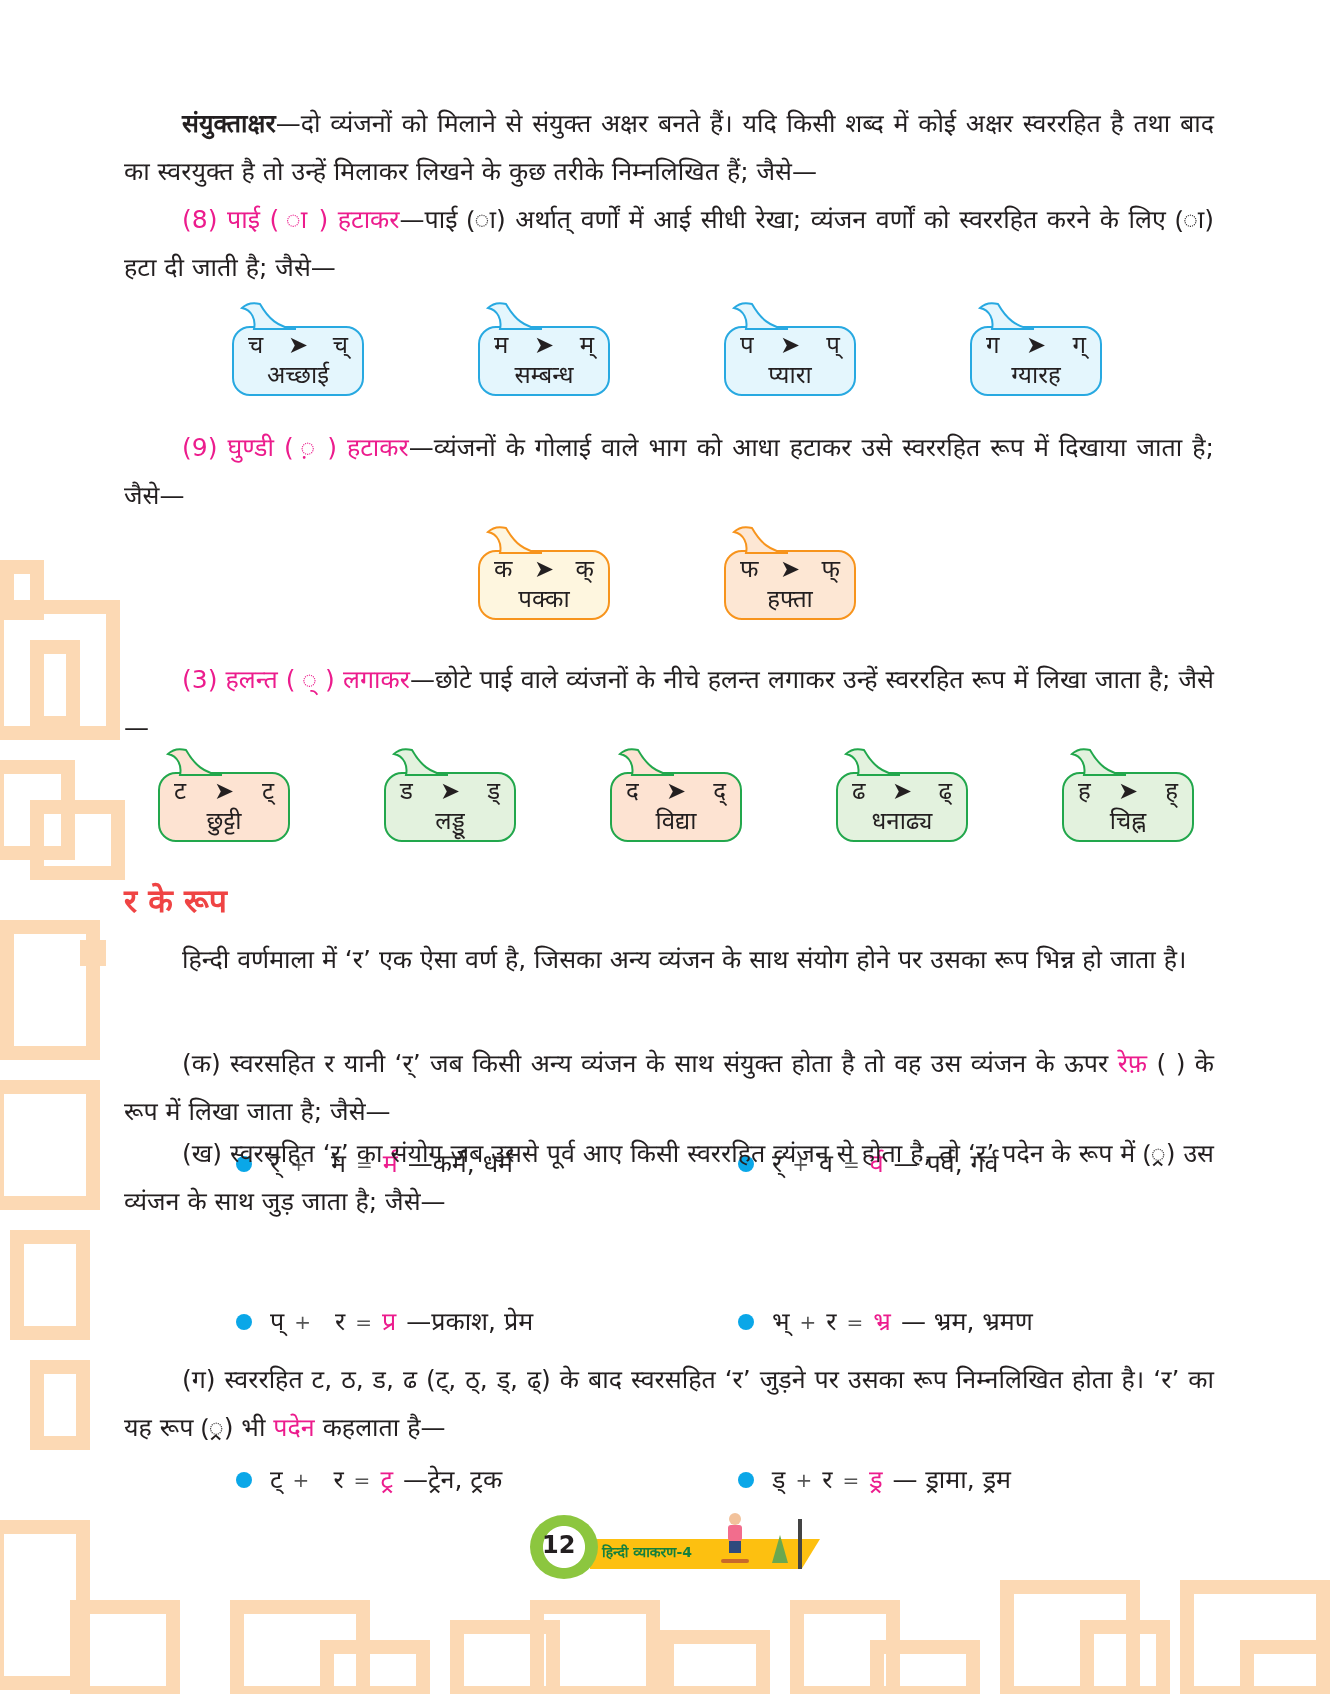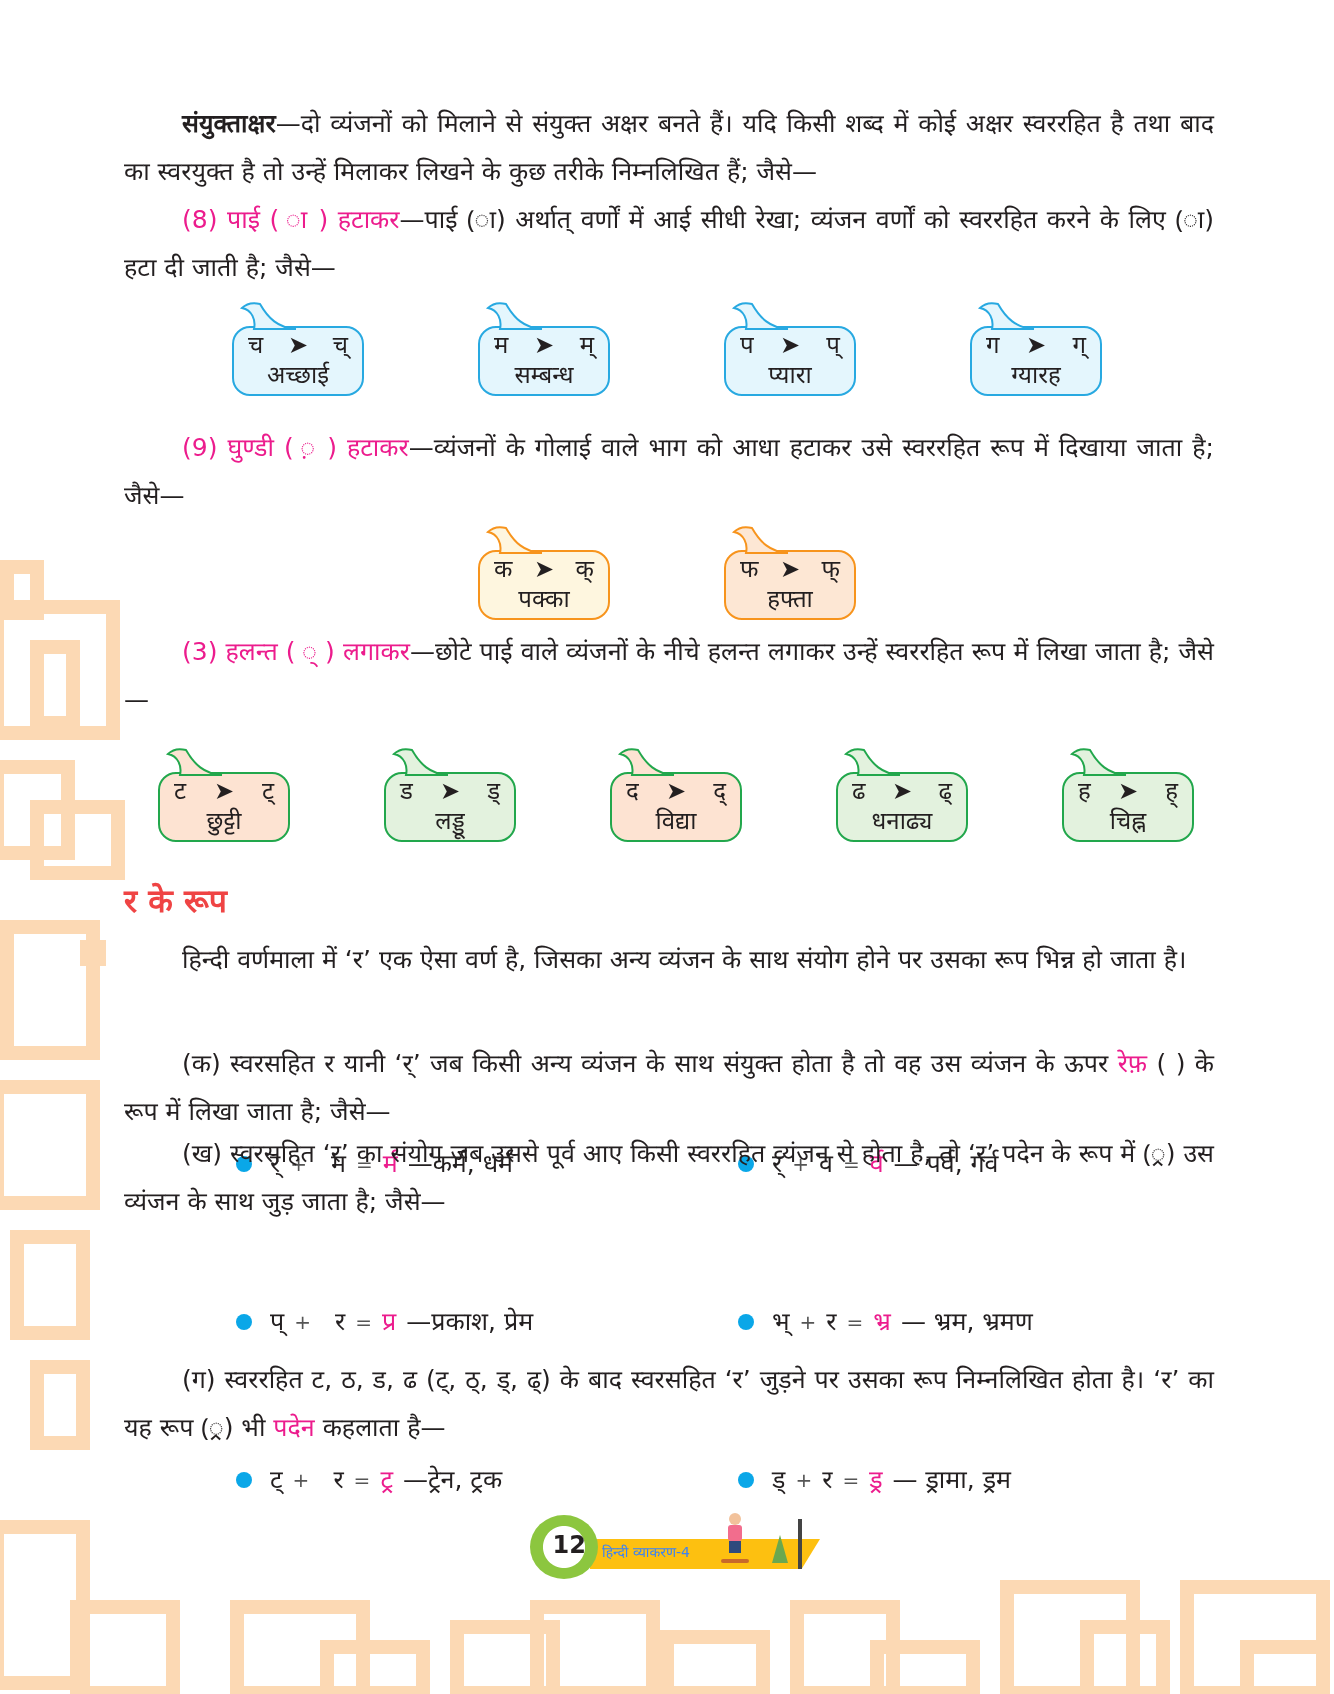--- a/index.html
+++ b/index.html
@@ -20,24 +20,24 @@
   .yellow{border-color:#f7941d;background:#fef6df;}
   .orange{border-color:#f7941d;background:#fde7d4;}
   .greenp{border-color:#22a74c;background:#fde3d2;}
   .greeng{border-color:#22a74c;background:#e3f2de;}
   .bullet-line{position:absolute;font-size:25px;line-height:40px;display:flex;align-items:center;gap:10px;}
   .dot{width:16px;height:16px;border-radius:50%;background:#0aa7e8;display:inline-block;margin-right:8px;}
   .op{color:#555;font-size:20px;}
   .footer{position:absolute;left:530px;top:1515px;width:290px;height:60px;}
   .footer .band{position:absolute;left:60px;top:24px;width:230px;height:30px;background:#fdc010;
                 clip-path:polygon(0 0,100% 0,92% 100%,0 100%);}
-  .footer .label{position:absolute;left:72px;top:27px;font-size:14px;color:#3b82f6;}
+  .footer .label{position:absolute;left:72px;top:27px;font-size:14px;color:#15803d;font-weight:bold;}
   .footer .leaf{position:absolute;left:0;top:0;width:68px;height:64px;border-radius:50%;
                 background:radial-gradient(circle,#ffffff 0 44%,#8cc63f 46% 100%);}
-  .footer .num{position:absolute;left:12px;top:16px;width:44px;text-align:right;font-weight:bold;font-size:24px;}
+  .footer .num{position:absolute;left:12px;top:16px;width:44px;text-align:left;font-weight:bold;font-size:24px;}
   .footer .boy{position:absolute;left:185px;top:-4px;width:40px;height:56px;}
 </style>
 </head>
 <body>
 
 <div class="deco" style="left:0;top:560px;width:44px;height:60px;"></div>
 <div class="deco" style="left:-10px;top:600px;width:130px;height:140px;"></div>
 <div class="deco" style="left:30px;top:640px;width:50px;height:90px;"></div>
 <div class="deco" style="left:-10px;top:760px;width:85px;height:100px;"></div>
 <div class="deco" style="left:30px;top:800px;width:95px;height:80px;"></div>
@@ -134,21 +134,21 @@
       <path d="M58 31 C40 30 30 20 22 6 C14 4 8 6 4 10 C14 12 18 22 16 31 Z" fill="#fde7d4" stroke="#f7941d" stroke-width="2"></path>
     </svg>
   <div class="row1">
       <span>फ</span>
       <span>➤</span>
       <span>फ्</span>
     </div>
   <div>हफ्ता</div>
 </div>
 
-<div class="para indent" style="top:628px;">
+<div class="para indent" style="top:656px;">
   <span class="pink">(3) हलन्त ( ् ) लगाकर</span><span>—छोटे पाई वाले व्यंजनों के नीचे हलन्त लगाकर उन्हें स्वररहित रूप में लिखा जाता है; जैसे—</span>
 </div>
 
 <div class="bubble greenp" style="left:158px;top:772px;">
   <svg class="tail" viewBox="0 0 60 32">
       <path d="M58 31 C40 30 30 20 22 6 C14 4 8 6 4 10 C14 12 18 22 16 31 Z" fill="#fde3d2" stroke="#22a74c" stroke-width="2"></path>
     </svg>
   <div class="row1">
       <span>ट</span>
       <span>➤</span>

